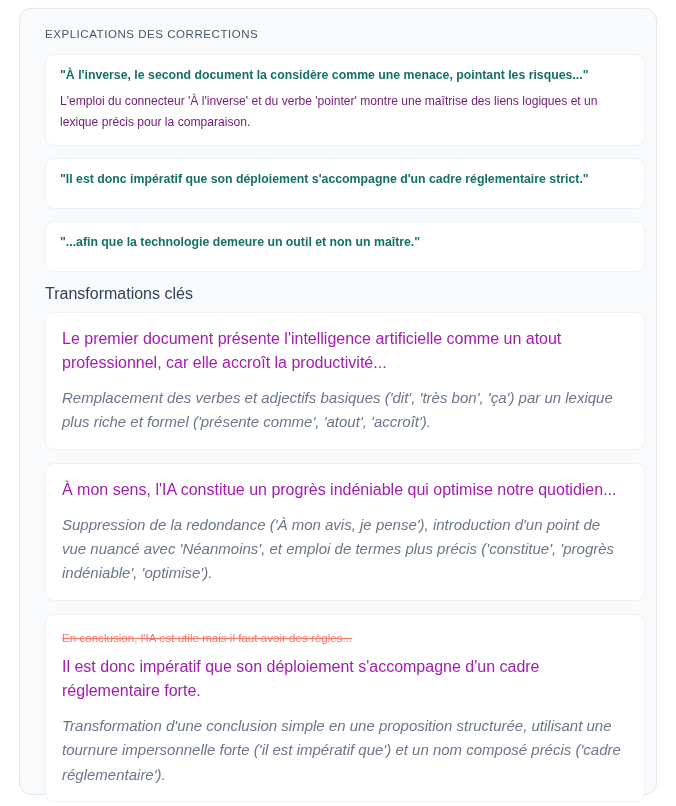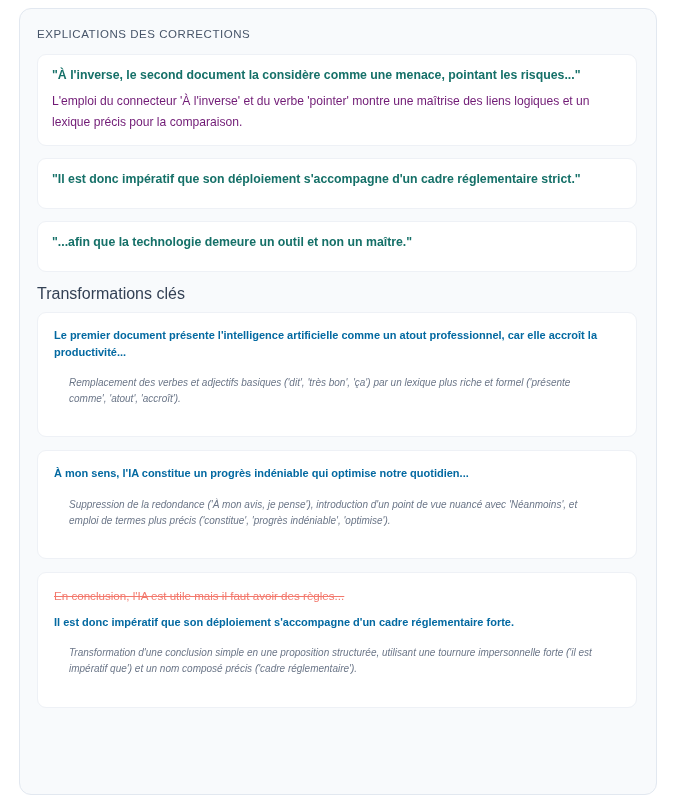--- a/index.html
+++ b/index.html
@@ -27,21 +27,21 @@
   .panel {
     position: absolute;
     left: 19px;
     top: 8px;
     width: 638px;
     height: 787px;
     box-sizing: border-box;
     background: #f8fafc;
     border: 1px solid #e2e8f0;
     border-radius: 12px;
-    padding: 14px 12px 0 4px;
+    padding: 14px 12px 0 12px;
   }
 
   
   .section-title {
     font-size: 11.5px;
     letter-spacing: 0.55px;
     color: #475569;
     font-weight: 400;
     margin: 5px 0 0 13px;
   }
@@ -91,32 +91,32 @@
   }
   .trans-before {
     color: #f3786c;
     font-size: 11.6px;
     text-decoration: line-through;
     text-decoration-color: #f3786c;
     line-height: 1.5;
     margin: 0 0 9px 0;
   }
   .trans-after {
-    color: #0369a1;
-    font-size: 11px;
-    font-weight: 700;
+    color: #a21caf;
+    font-size: 16px;
+    font-weight: 400;
     line-height: 1.5;
     margin: 0 0 11px 0;
   }
   .trans-note {
     color: #6b7688;
-    font-size: 10px;
+    font-size: 15px;
     font-style: italic;
     line-height: 1.62;
-    margin: 15px;
+    margin: 0;
   }
 </style>
 </head>
 <body>
 
 <div class="page">
 
   <div class="panel">
 
     <div class="section-title">EXPLICATIONS DES CORRECTIONS</div>

